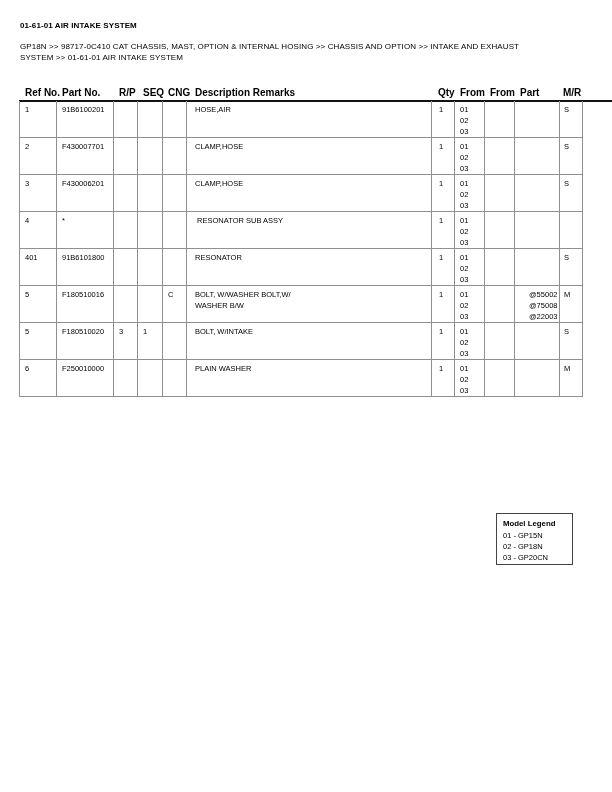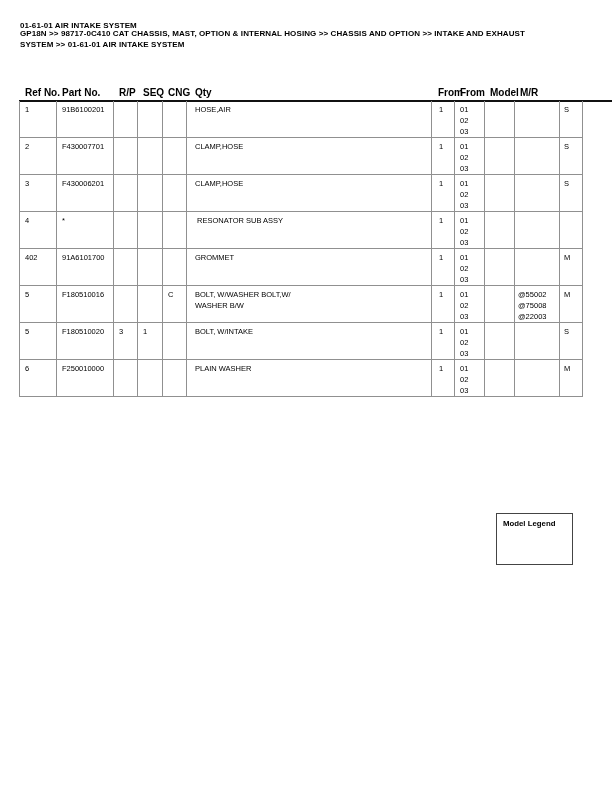--- a/index.html
+++ b/index.html
@@ -17,22 +17,22 @@
     background:var(--bg);
     color:var(--text);
     font-family:"Liberation Sans", sans-serif;
     overflow:hidden;
   }
   .title{
     position:absolute;left:20px;top:21px;
     font-size:8px;font-weight:bold;letter-spacing:.1px;
   }
   .breadcrumb{
-    position:absolute;left:20px;top:28px;width:585px;
-    font-size:8px;font-weight:bold;line-height:11px;letter-spacing:.1px;
+    position:absolute;left:20px;top:41px;width:585px;
+    font-size:8px;font-weight:normal;line-height:11px;letter-spacing:.1px;
     white-space:pre-wrap;
   }
   .thead{
     position:absolute;left:20px;top:88px;
     display:grid;
     grid-template-columns:37px 57px 24px 25px 24px 245px 23px 30px 30px 45px 23px;
     font-size:10px;font-weight:bold;line-height:10px;
   }
   .th{padding-left:5px;white-space:nowrap;}
   .th:nth-child(6){padding-left:8px;}
@@ -52,21 +52,21 @@
     vertical-align:top;
     font-size:7.5px;line-height:11px;
     padding:3px 2px 0 5px;
     white-space:pre-wrap;
     overflow:hidden;
   }
   table.parts tr{height:36.5px;}
   table.parts tr:first-child td{border-top:none;}
   table.parts td:nth-child(6){padding-left:8px;margin-left:16px;}
   table.parts td:nth-child(7){padding-left:7px;}
-  table.parts td:nth-child(10){padding-left:3px;}
+  table.parts td:nth-child(10){padding-left:14px;}
   table.parts td:nth-child(11){padding-left:4px;}
   .w0{width:37px}.w1{width:57px}.w2{width:24px}.w3{width:25px}.w4{width:24px}
   .w5{width:245px}.w6{width:23px}.w7{width:30px}.w8{width:30px}.w9{width:45px}.w10{width:23px}
   .legend{
     position:absolute;left:496px;top:513px;width:77px;height:52px;
     border:1.5px solid var(--legend-border);
     padding:4px 2px 8px 6px;
     font-size:7.5px;
   }
   .legend-title{font-weight:bold;font-size:7.8px;line-height:11px;margin-bottom:2px;white-space:nowrap;}
@@ -81,24 +81,25 @@
 
   <div class="breadcrumb">GP18N &gt;&gt; 98717-0C410 CAT CHASSIS, MAST, OPTION &amp; INTERNAL HOSING &gt;&gt; CHASSIS AND OPTION &gt;&gt; INTAKE AND EXHAUST
 SYSTEM &gt;&gt; 01-61-01 AIR INTAKE SYSTEM</div>
 
   <div class="thead">
       <div class="th">Ref No.</div>
       <div class="th">Part No.</div>
       <div class="th">R/P</div>
       <div class="th">SEQ</div>
       <div class="th">CNG</div>
+      <div class="th">Description Remarks</div>
       <div class="th">Qty</div>
       <div class="th">From</div>
       <div class="th">From</div>
-      <div class="th">Model</div>
+      <div class="th">Part</div>
       <div class="th">M/R</div>
     </div>
 
   <div class="rule"></div>
 
   <table class="parts">
     <colgroup>
       <col class="w0">
         <col class="w1">
         <col class="w2">
@@ -166,33 +167,33 @@
           <td> RESONATOR SUB ASSY</td>
           <td>1</td>
           <td>01
 02
 03</td>
           <td></td>
           <td></td>
           <td></td>
         </tr>
         <tr>
-          <td>402</td>
-          <td>91A6101700</td>
-          <td></td>
-          <td></td>
-          <td></td>
-          <td>GROMMET</td>
-          <td>1</td>
-          <td>01
-02
-03</td>
-          <td></td>
-          <td></td>
-          <td>M</td>
+          <td>401</td>
+          <td>91B6101800</td>
+          <td></td>
+          <td></td>
+          <td></td>
+          <td>RESONATOR</td>
+          <td>1</td>
+          <td>01
+02
+03</td>
+          <td></td>
+          <td></td>
+          <td>S</td>
         </tr>
         <tr>
           <td>5</td>
           <td>F180510016</td>
           <td></td>
           <td></td>
           <td>C</td>
           <td>BOLT, W/WASHER BOLT,W/
 WASHER B/W</td>
           <td>1</td>
@@ -233,15 +234,20 @@
 03</td>
           <td></td>
           <td></td>
           <td>M</td>
         </tr>
       </tbody>
   </table>
 
   <div class="legend">
     <div class="legend-title">Model Legend</div>
+    <div id="legend-items">
+        <div class="legend-item">01 - GP15N</div>
+        <div class="legend-item">02 - GP18N</div>
+        <div class="legend-item">03 - GP20CN</div>
+      </div>
   </div>
 
 </div>
 
 </body></html>

